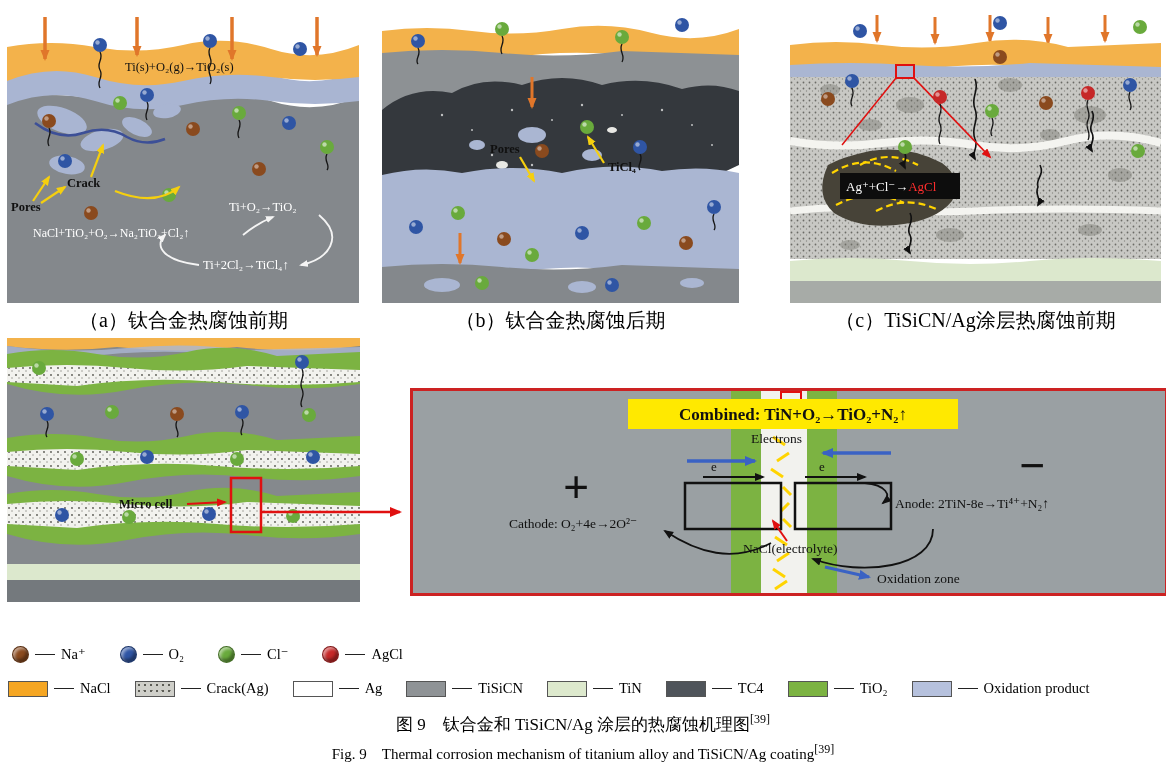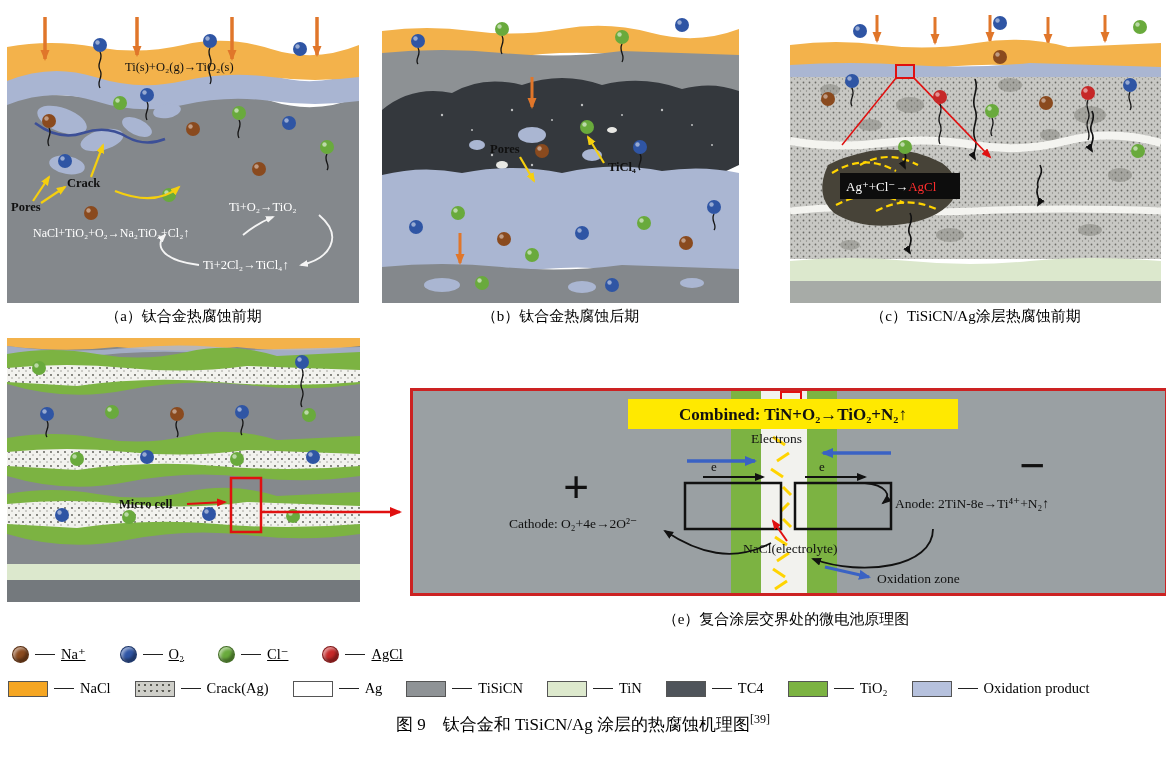--- a/index.html
+++ b/index.html
@@ -1,21 +1,21 @@
 <!DOCTYPE html>
 <html><head>
 <meta charset="utf-8">
 <style>
   html,body{margin:0;padding:0;background:#ffffff;}
   .page{position:relative;width:1166px;height:784px;background:#ffffff;overflow:hidden;
         font-family:"Liberation Serif","DejaVu Serif",serif;color:#000;}
   .panel{position:absolute;text-align:right;}
   .panel svg{display:block;}
   svg text{font-family:"Liberation Serif","DejaVu Serif",serif;}
-  .panel-caption{position:absolute;text-align:center;font-size:15px;color:#000;}
+  .panel-caption{position:absolute;text-align:center;font-size:20px;color:#000;}
   .connector{position:absolute;}
   .legend-row{position:absolute;display:flex;align-items:center;}
   .legend-item{display:flex;align-items:center;margin-right:34px;}
   .legend-row.materials .legend-item{margin-right:24px;text-align:center;}
   .sphere{display:inline-block;width:15px;height:15px;border-radius:50%;
           border:1px solid rgba(0,0,0,.35);
           box-shadow:inset -2px -3px 3px rgba(0,0,0,.38), inset 2px 2px 3px rgba(255,255,255,.5);}
   .swatch{display:inline-block;width:40px;height:16px;border:1px solid #555;box-sizing:border-box;background:#fff;}
   .swatch.speckled{background-color:#cfcfc9;
      background-image:radial-gradient(#5c5c55 1px, transparent 1.3px),radial-gradient(#8a8a82 .8px, transparent 1px);
@@ -469,23 +469,22 @@
       <text x="330" y="162" font-size="13.5" fill="#111">NaCl(electrolyte)</text>
       <line x1="374" y1="150" x2="360" y2="130" stroke="#e01010" stroke-width="2" marker-end="url(#pe-rd)"></line>
       <text x="464" y="192" font-size="13.5" fill="#111">Oxidation zone</text>
       <line x1="412" y1="176" x2="456" y2="186" stroke="#3a62c4" stroke-width="3" marker-end="url(#pe-bl)"></line>
     </svg>
   </div>
 
   <div class="panel-caption" style="left:7px;top:307px;width:353px;"><span>（a）钛合金热腐蚀前期</span></div>
   <div class="panel-caption" style="left:790px;top:307px;width:371px;"><span>（c）TiSiCN/Ag涂层热腐蚀前期</span></div>
   <div class="panel-caption" style="left:382px;top:307px;width:357px;"><span>（b）钛合金热腐蚀后期</span></div>
-  <div class="panel-caption" style="left:410px;top:610px;width:752px;"><span>（e）复合涂层交界处的微电池原理图</span></div>
-
-  <div class="legend-row species" style="left:12px;top:646px;text-decoration:underline;">
+
+  <div class="legend-row species" style="left:12px;top:646px;">
     <div class="legend-item">
       <span class="sphere" style="background-color: rgb(138, 74, 30);"></span>
       <span class="dash"></span>
       <span class="legend-label">Na⁺</span>
     </div>
     <div class="legend-item">
       <span class="sphere" style="background-color: rgb(47, 85, 164);"></span>
       <span class="dash"></span>
       <span class="legend-label">O₂</span>
     </div>
@@ -540,14 +539,17 @@
     <div class="legend-item">
       <span class="swatch" style="background-color: rgb(182, 193, 221);"></span>
       <span class="dash"></span>
       <span class="legend-label">Oxidation product</span>
     </div>
   </div>
 
   <div class="fig-caption zh" style="top:712px;">
     <span>图 9　钛合金和 TiSiCN/Ag 涂层的热腐蚀机理图</span><sup>[39]</sup>
   </div>
+  <div class="fig-caption en" style="top:742px;">
+    <span>Fig. 9　Thermal corrosion mechanism of titanium alloy and TiSiCN/Ag coating</span><sup>[39]</sup>
+  </div>
 
 </div>
 
 </body></html>

